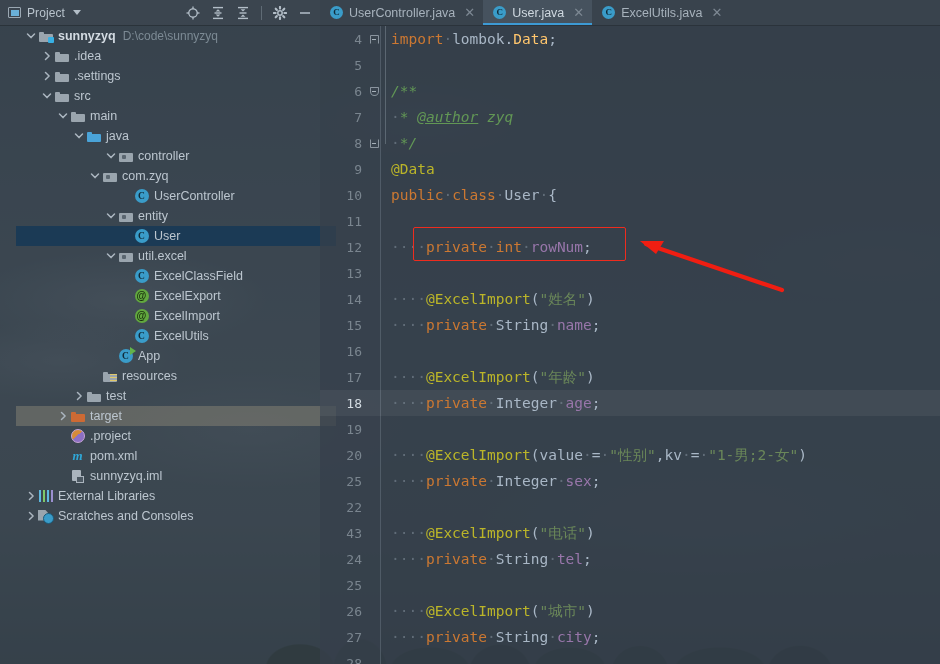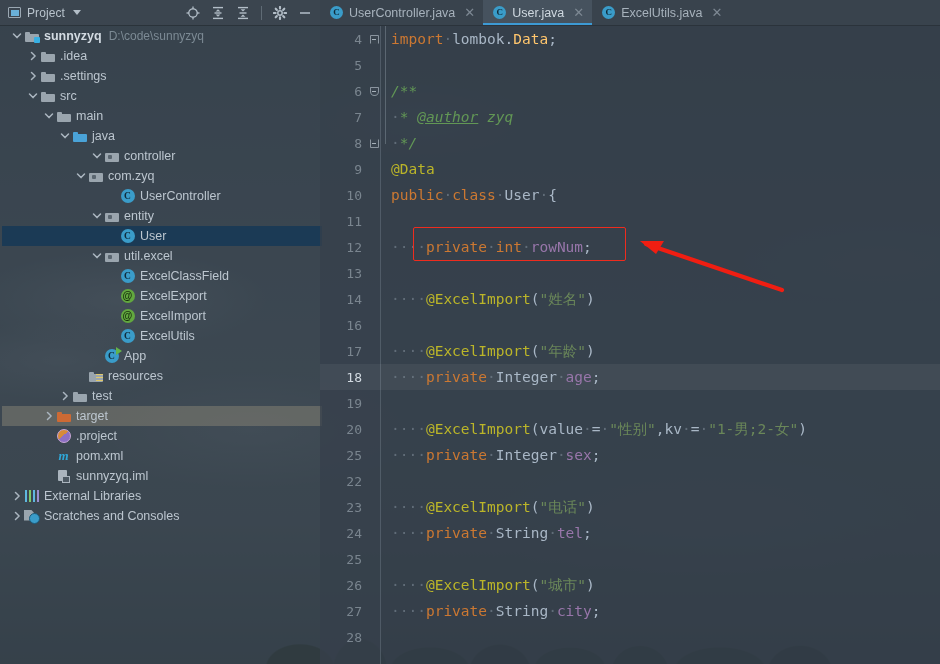--- a/index.html
+++ b/index.html
@@ -64,21 +64,21 @@
     width: 0; height: 0; border-left: 4px solid transparent;
     border-right: 4px solid transparent; border-top: 5px solid #b3bec8;
     margin-left: 2px;
   }
   .tb-icons { margin-left: auto; display: flex; align-items: center; gap: 11px; padding-right: 8px; }
   .tb-icons svg { display: block; }
   .tb-sep { width: 1px; height: 14px; background: rgba(140,152,163,0.45); }
 
   
   .tree {
-    position: absolute; left: 2px; top: 26px; width: 320px; bottom: 0;
+    position: absolute; left: 16px; top: 26px; width: 320px; bottom: 0;
     overflow: hidden;
   }
   .row {
     position: relative; height: 20px; display: flex; align-items: center;
     white-space: nowrap; font-size: 12.5px; color: #bcc6cf;
   }
   .row.sel      { background: #1b3a55; }
   .row.excluded { background: rgba(150,143,125,0.42); }
   .arrow {
     width: 13px; height: 20px; flex: 0 0 13px;
@@ -667,20 +667,25 @@
           <span class="ln">13</span>
           <span class="fold"></span>
           <span class="code"></span>
         </div>
         <div class="line">
           <span class="ln">14</span>
           <span class="fold"></span>
           <span class="code"><span class="dot">····</span><span class="anno">@ExcelImport</span><span class="pun">(</span><span class="str">"姓名"</span><span class="pun">)</span></span>
         </div>
         <div class="line">
+          <span class="ln">15</span>
+          <span class="fold"></span>
+          <span class="code"><span class="dot">····</span><span class="kw">private</span><span class="dot">·</span><span class="ty">String</span><span class="dot">·</span><span class="fld">name</span><span class="pun">;</span></span>
+        </div>
+        <div class="line">
           <span class="ln">16</span>
           <span class="fold"></span>
           <span class="code"></span>
         </div>
         <div class="line">
           <span class="ln">17</span>
           <span class="fold"></span>
           <span class="code"><span class="dot">····</span><span class="anno">@ExcelImport</span><span class="pun">(</span><span class="str">"年龄"</span><span class="pun">)</span></span>
         </div>
         <div class="line caret">
@@ -702,21 +707,21 @@
           <span class="ln">25</span>
           <span class="fold"></span>
           <span class="code"><span class="dot">····</span><span class="kw">private</span><span class="dot">·</span><span class="ty">Integer</span><span class="dot">·</span><span class="fld">sex</span><span class="pun">;</span></span>
         </div>
         <div class="line">
           <span class="ln">22</span>
           <span class="fold"></span>
           <span class="code"></span>
         </div>
         <div class="line">
-          <span class="ln">23</span>
+          <span class="ln">43</span>
           <span class="fold"></span>
           <span class="code"><span class="dot">····</span><span class="anno">@ExcelImport</span><span class="pun">(</span><span class="str">"电话"</span><span class="pun">)</span></span>
         </div>
         <div class="line">
           <span class="ln">24</span>
           <span class="fold"></span>
           <span class="code"><span class="dot">····</span><span class="kw">private</span><span class="dot">·</span><span class="ty">String</span><span class="dot">·</span><span class="fld">tel</span><span class="pun">;</span></span>
         </div>
         <div class="line">
           <span class="ln">25</span>

